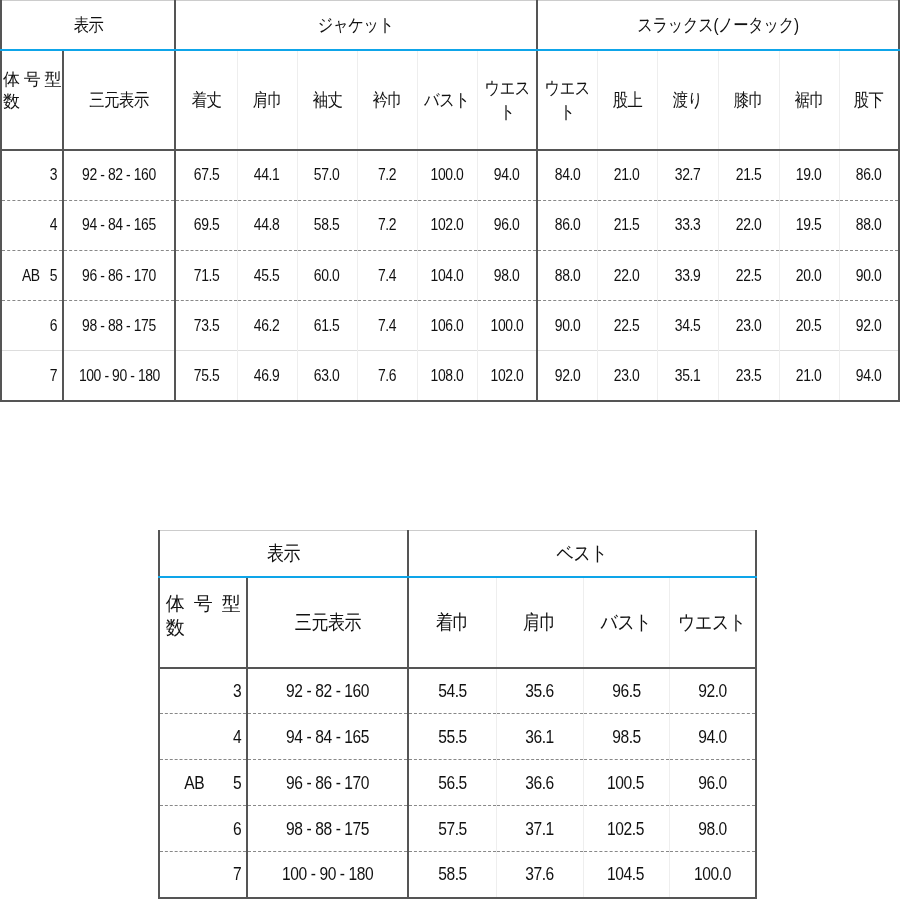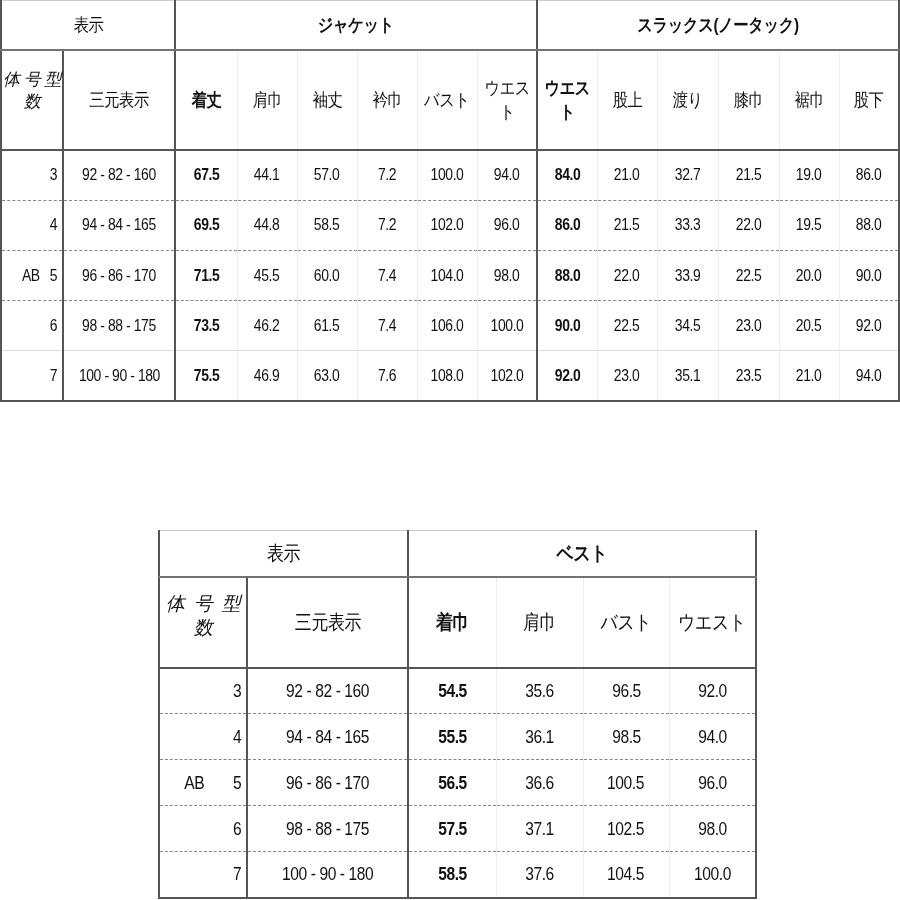--- a/index.html
+++ b/index.html
@@ -3,27 +3,27 @@
 <meta charset="utf-8">
 <style>
   html, body { margin:0; padding:0; background:#ffffff; }
   body { width:900px; height:900px; position:relative; overflow:hidden;
          font-family:"Liberation Sans", "DejaVu Sans", sans-serif; color:#111; }
   table { border-collapse:collapse; position:absolute; table-layout:fixed; }
   td { text-align:center; vertical-align:middle; padding:0; font-size:17px;
        letter-spacing:-0.5px; border-left:1px solid #eee; }
   .num { transform:scaleX(0.82); display:inline-block; }
   .jp { transform:scaleX(0.85); display:inline-block; font-size:18px; }
-  .thick-l { border-left:2px solid #555 !important;font-weight:bold; }
-  .hdr-bot { border-bottom:2px solid #737373;margin-left:12px; }
+  .thick-l { border-left:2px solid #555 !important; }
+  .hdr-bot { border-bottom:2px solid #0ea5e9;margin-left:12px; }
   .row-dash { border-bottom:1px dashed #888; }
   .size-cell { text-align:right; padding-right:4px; border-right:2px solid #555; }
   .ab { position:absolute; left:18px; }
   .tg { position:relative;text-align:right; }
-  .kanji-grid { display:inline-block; font-size:17px; line-height:22px; text-align:center;font-style:italic; }
+  .kanji-grid { display:inline-block; font-size:17px; line-height:22px; text-align:left; }
 
   
   #top { left:0; top:0; width:898px; height:402px; border:2px solid #555; border-top:1px solid #ccc; }
   #top tr.r0 { height:49px; }
   #top tr.r1 { height:100px; }
   #top tr.rd { height:50px; }
 
   
   #bot { left:158px; top:530px; width:597px; height:368px; border:2px solid #555; border-top:1px solid #ccc; border-right:2px solid #555; }
   #bot tr.r0 { height:46px; }

